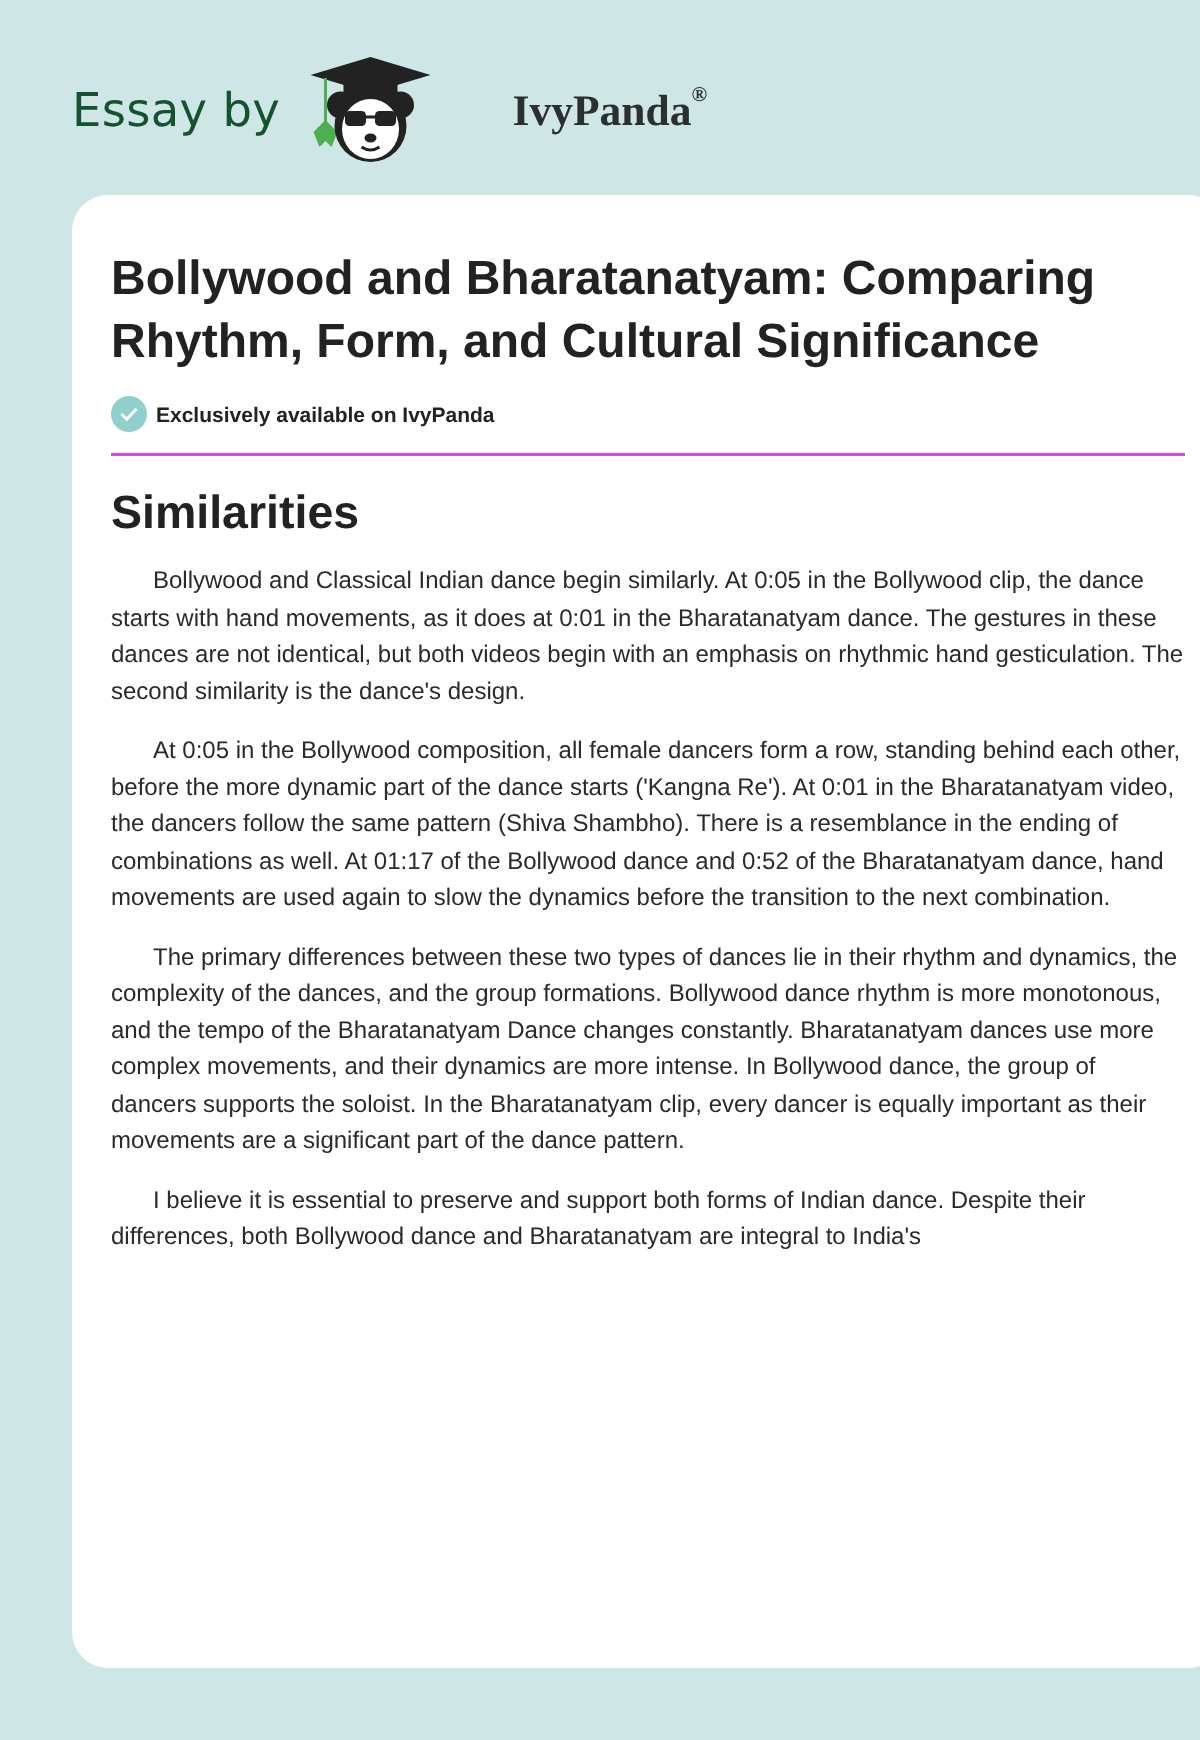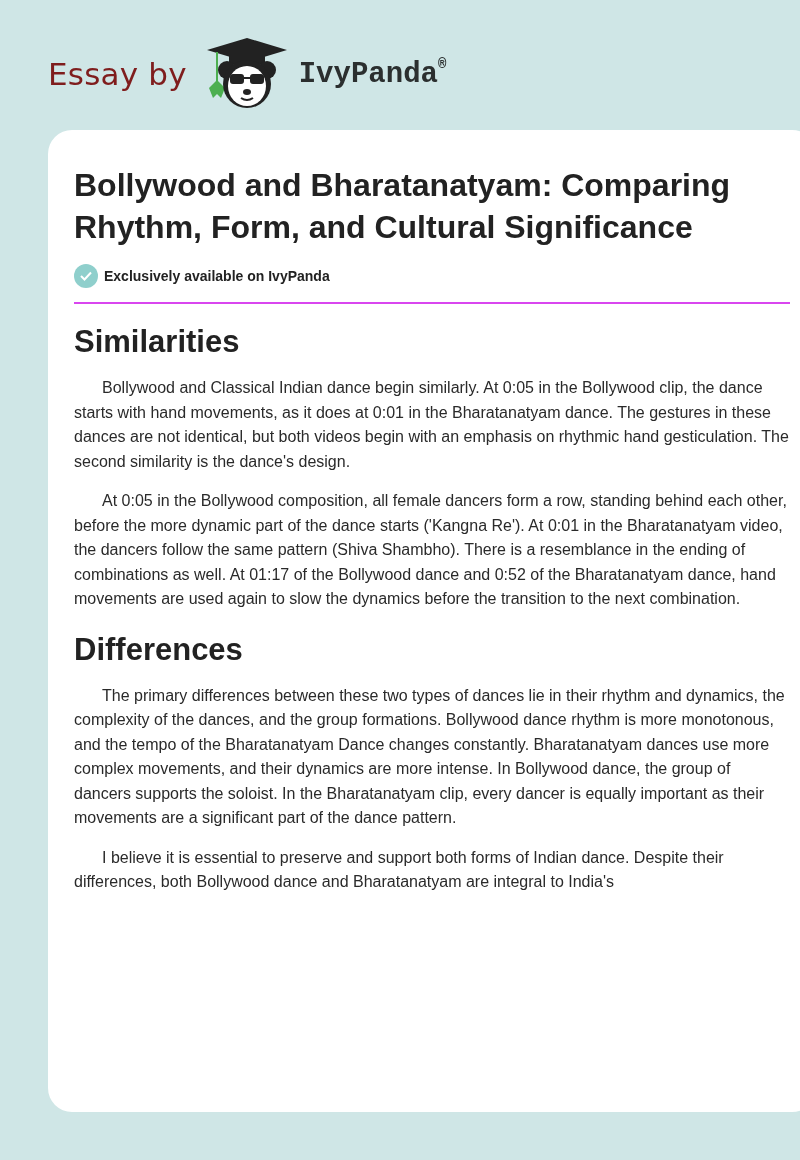--- a/index.html
+++ b/index.html
@@ -9,27 +9,27 @@
     font-family: "Liberation Sans", sans-serif;
     color: #222;
     position: relative;
   }
   .header {
     position: absolute; left: 48px; top: 34px; height: 80px;
     display: flex; align-items: center;
   }
   .essay-by {
     font-family: "DejaVu Sans", sans-serif;
-    font-size: 31px; color: #7f1d1d; letter-spacing: 0.2px;
+    font-size: 31px; color: #14532d; letter-spacing: 0.2px;
     margin-right: 14px;
   }
   .logo-icon { width: 92px; height: 76px; margin-right: 6px; }
   .brand {
-    font-family: Liberation Mono, monospace; font-weight: bold;
-    font-size: 29px; color: #2b2f2f;
+    font-family: Liberation Serif, serif; font-weight: bold;
+    font-size: 29px; color: #2b2f2f; margin-left: 43px;
   }
   .brand sup { font-size: 14px; vertical-align: top; position: relative; top: -2px; }
   .card {
     position: absolute; left: 48px; top: 130px; width: 768px; height: 982px;
     background: #fff; border-radius: 24px; overflow: hidden;
   }
   .inner { padding: 34px 26px 0 26px; }
   h1 {
     margin: 0; font-size: 32px; line-height: 42px; font-weight: bold; color: #222;
   }
@@ -87,21 +87,20 @@
       <span class="label">Exclusively available on IvyPanda</span>
     </div>
 
     <section>
       <h2>Similarities</h2>
       <p>Bollywood and Classical Indian dance begin similarly. At 0:05 in the Bollywood clip, the dance starts with hand movements, as it does at 0:01 in the Bharatanatyam dance. The gestures in these dances are not identical, but both videos begin with an emphasis on rhythmic hand gesticulation. The second similarity is the dance's design.</p>
       <p>At 0:05 in the Bollywood composition, all female dancers form a row, standing behind each other, before the more dynamic part of the dance starts ('Kangna Re'). At 0:01 in the Bharatanatyam video, the dancers follow the same pattern (Shiva Shambho). There is a resemblance in the ending of combinations as well. At 01:17 of the Bollywood dance and 0:52 of the Bharatanatyam dance, hand movements are used again to slow the dynamics before the transition to the next combination.</p>
     </section>
 
     <section>
-      <h2>Differences</h2>
       <p>The primary differences between these two types of dances lie in their rhythm and dynamics, the complexity of the dances, and the group formations. Bollywood dance rhythm is more monotonous, and the tempo of the Bharatanatyam Dance changes constantly. Bharatanatyam dances use more complex movements, and their dynamics are more intense. In Bollywood dance, the group of dancers supports the soloist. In the Bharatanatyam clip, every dancer is equally important as their movements are a significant part of the dance pattern.</p>
     </section>
 
     <section>
       <p>I believe it is essential to preserve and support both forms of Indian dance. Despite their differences, both Bollywood dance and Bharatanatyam are integral to India's</p>
     </section>
   </div>
 </div>
 
 </body></html>

